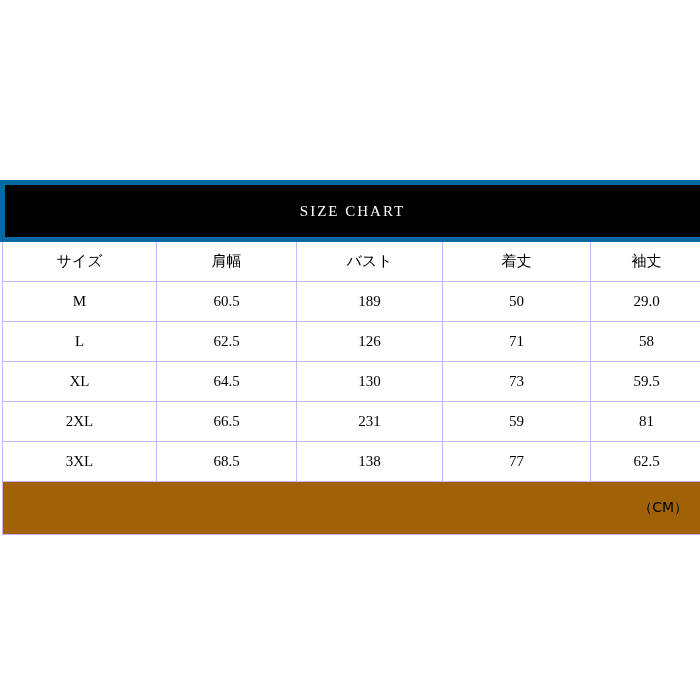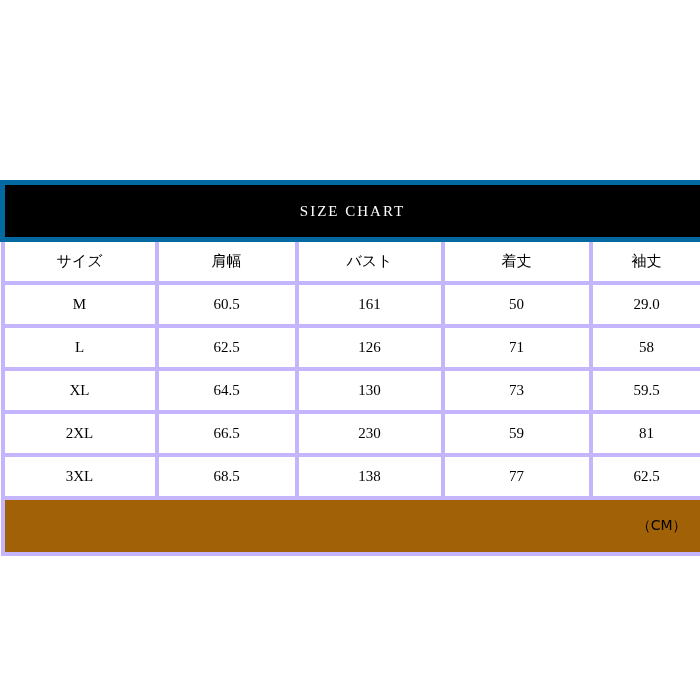--- a/index.html
+++ b/index.html
@@ -26,21 +26,21 @@
     top: 180px;
     width: 700px;
   }
   table.size-chart {
     width: 700px;
     border-collapse: collapse;
     table-layout: fixed;
   }
   table.size-chart td,
   table.size-chart th {
-    border: 4px solid #c4b5fd;
+    border: 1px solid #c4b5fd;
     text-align: center;
     vertical-align: middle;
     font-weight: normal;
     color: #000000;
     padding: 0;
   }
   tr.title-row td {
     background: #000000;
     color: #ffffff;
     height: 52px;
@@ -94,42 +94,42 @@
           <td class="jp">サイズ</td>
           <td class="jp">肩幅</td>
           <td class="jp">バスト</td>
           <td class="jp">着丈</td>
           <td class="jp">袖丈</td>
         </tr>
 
         <tr class="data-row">
           <td>M</td>
           <td>60.5</td>
-          <td>161</td>
+          <td>189</td>
           <td>50</td>
           <td>29.0</td>
         </tr>
         <tr class="data-row">
           <td>L</td>
           <td>62.5</td>
           <td>126</td>
           <td>71</td>
           <td>58</td>
         </tr>
         <tr class="data-row">
           <td>XL</td>
           <td>64.5</td>
           <td>130</td>
           <td>73</td>
           <td>59.5</td>
         </tr>
         <tr class="data-row">
           <td>2XL</td>
           <td>66.5</td>
-          <td>230</td>
+          <td>231</td>
           <td>59</td>
           <td>81</td>
         </tr>
         <tr class="data-row">
           <td>3XL</td>
           <td>68.5</td>
           <td>138</td>
           <td>77</td>
           <td>62.5</td>
         </tr>

